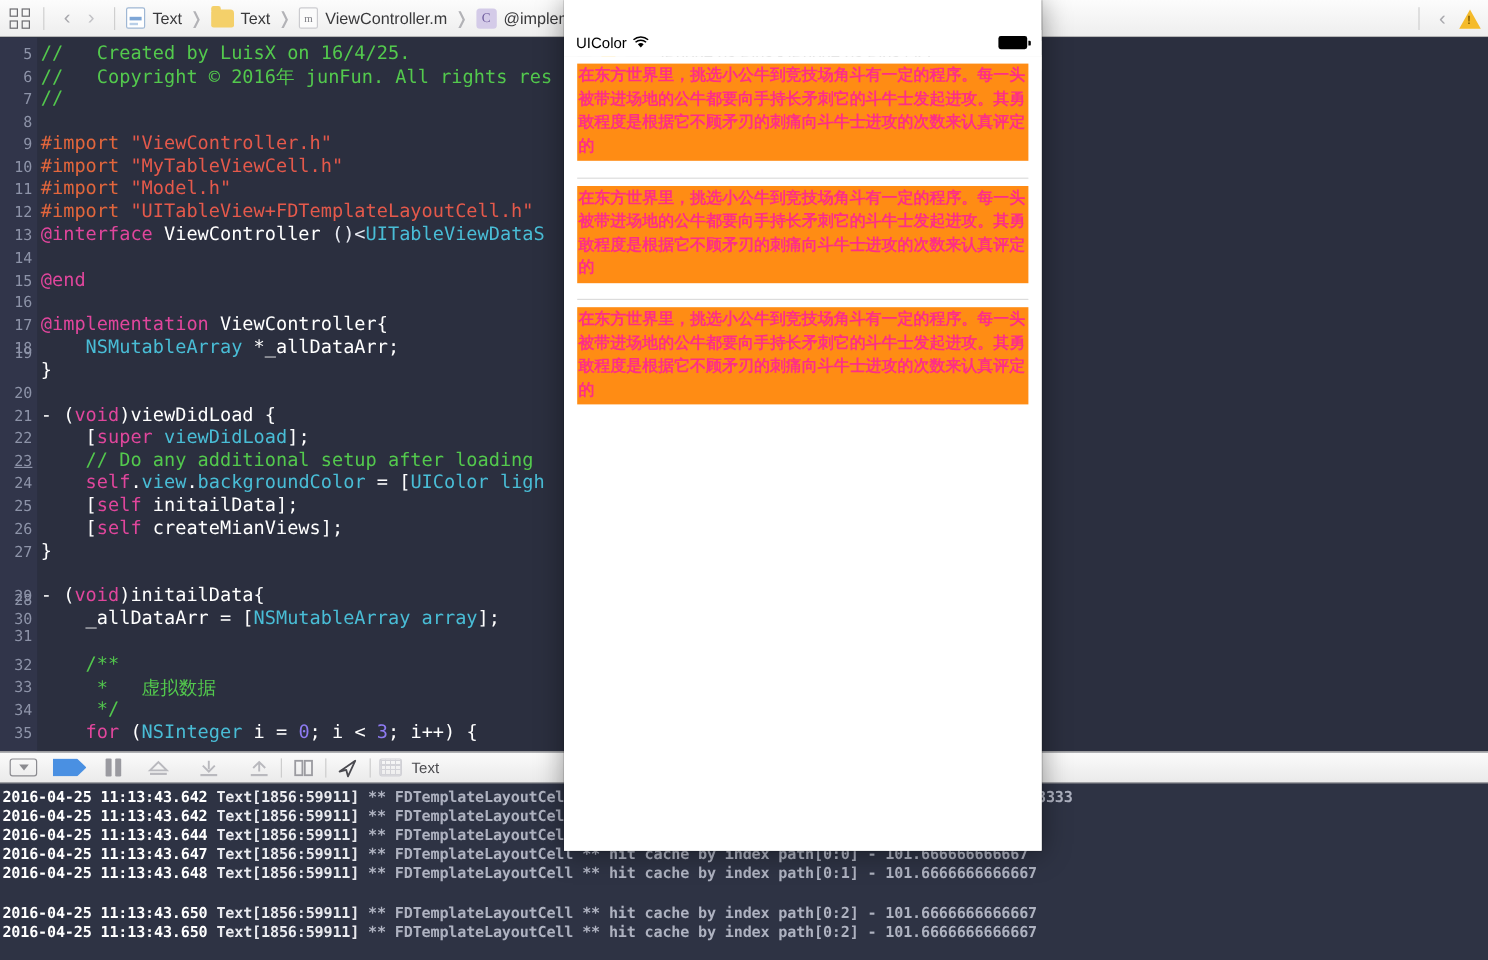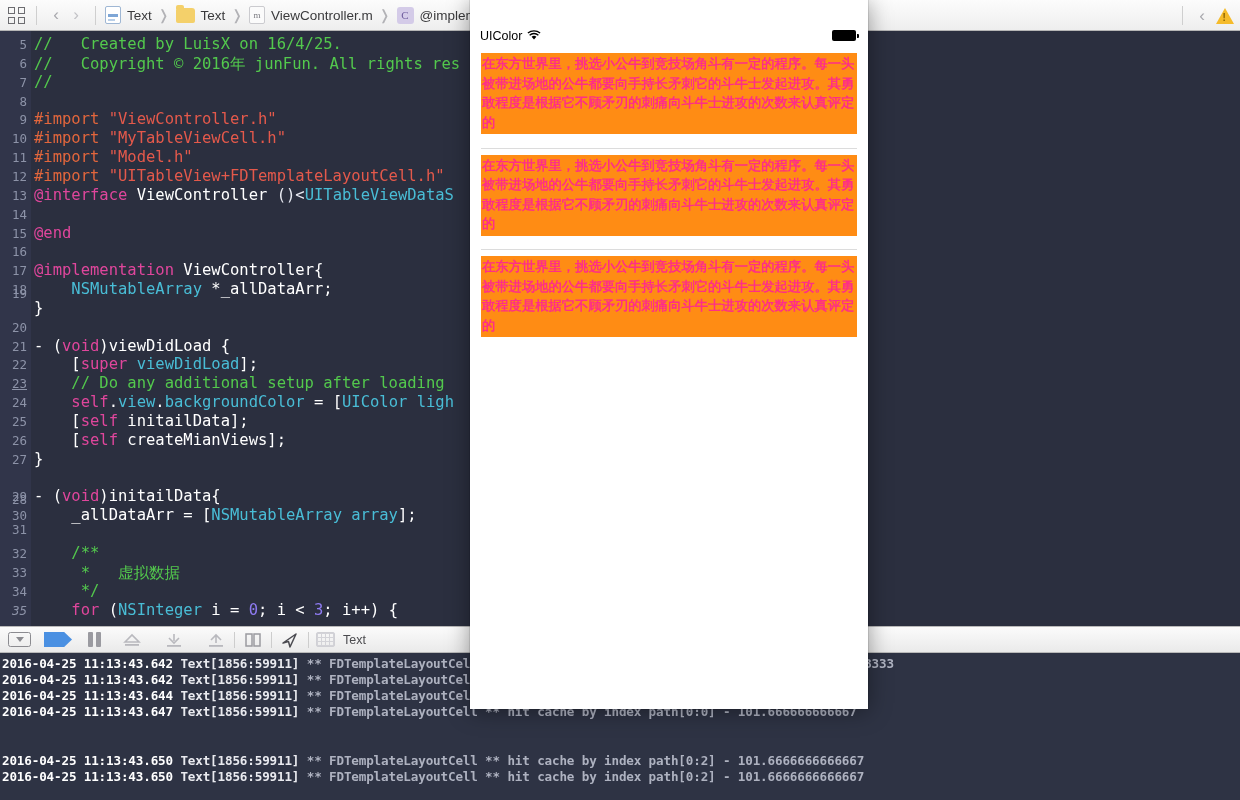--- a/index.html
+++ b/index.html
@@ -273,21 +273,21 @@
         <div class="gutter-line" style="top: 383px;">25</div>
         <div class="gutter-line" style="top: 401.85px;">26</div>
         <div class="gutter-line" style="top: 420.7px;">27</div>
         <div class="gutter-line" style="top: 461px; text-align: right;">28</div>
         <div class="gutter-line" style="top: 458.4px;">29</div>
         <div class="gutter-line" style="top: 477.25px;">30</div>
         <div class="gutter-line" style="top: 491px;">31</div>
         <div class="gutter-line" style="top: 514.95px;">32</div>
         <div class="gutter-line" style="top: 533.8px;">33</div>
         <div class="gutter-line" style="top: 552.65px;">34</div>
-        <div class="gutter-line" style="top: 571.5px; font-style: italic;">35</div>
+        <div class="gutter-line" style="top: 571.5px;">35</div>
       </div>
     <div class="code" id="code"><div class="cline" style="top: 4px;"><span class="c-cm">//   Created by LuisX on 16/4/25.</span></div><div class="cline" style="top: 22.85px;"><span class="c-cm">//   Copyright © 2016年 junFun. All rights res</span></div><div class="cline" style="top: 41.7px;"><span class="c-cm">//</span></div><div class="cline" style="top: 60.55px;"></div><div class="cline" style="top: 79.4px;"><span class="c-pre">#import </span><span class="c-str">"ViewController.h"</span></div><div class="cline" style="top: 98.25px;"><span class="c-pre">#import </span><span class="c-str">"MyTableViewCell.h"</span></div><div class="cline" style="top: 117.1px;"><span class="c-pre">#import </span><span class="c-str">"Model.h"</span></div><div class="cline" style="top: 135.95px;"><span class="c-pre">#import </span><span class="c-str">"UITableView+FDTemplateLayoutCell.h"</span></div><div class="cline" style="top: 154.8px;"><span class="c-kw">@interface </span><span class="c-fn">ViewController </span><span class="c-pln">()&lt;</span><span class="c-typ">UITableViewDataS</span></div><div class="cline" style="top: 173.65px;"></div><div class="cline" style="top: 192.5px;"><span class="c-kw">@end</span></div><div class="cline" style="top: 211.35px;"></div><div class="cline" style="top: 230.2px;"><span class="c-kw">@implementation </span><span class="c-fn">ViewController{</span></div><div class="cline" style="top: 249.05px;"><span class="c-pln">    </span><span class="c-typ">NSMutableArray </span><span class="c-fn">*_allDataArr;</span></div><div class="cline" style="top: 267.9px;"><span class="c-fn">}</span></div><div class="cline" style="top: 286.75px;"></div><div class="cline" style="top: 305.6px;"><span class="c-fn">- (</span><span class="c-kw">void</span><span class="c-fn">)viewDidLoad {</span></div><div class="cline" style="top: 324.45px;"><span class="c-fn">    [</span><span class="c-kw">super </span><span class="c-typ">viewDidLoad</span><span class="c-fn">];</span></div><div class="cline" style="top: 343.3px;"><span class="c-cm">    // Do any additional setup after loading</span></div><div class="cline" style="top: 362.15px;"><span class="c-pln">    </span><span class="c-kw">self</span><span class="c-fn">.</span><span class="c-typ">view</span><span class="c-fn">.</span><span class="c-typ">backgroundColor</span><span class="c-fn"> = [</span><span class="c-typ">UIColor ligh</span></div><div class="cline" style="top: 381px;"><span class="c-fn">    [</span><span class="c-kw">self</span><span class="c-fn"> initailData];</span></div><div class="cline" style="top: 399.85px;"><span class="c-fn">    [</span><span class="c-kw">self</span><span class="c-fn"> createMianViews];</span></div><div class="cline" style="top: 418.7px;"><span class="c-fn">}</span></div><div class="cline" style="top: 437.55px;"></div><div class="cline" style="top: 456.4px;"><span class="c-fn">- (</span><span class="c-kw">void</span><span class="c-fn">)initailData{</span></div><div class="cline" style="top: 475.25px;"><span class="c-fn">    _allDataArr = [</span><span class="c-typ">NSMutableArray array</span><span class="c-fn">];</span></div><div class="cline" style="top: 494.1px;"></div><div class="cline" style="top: 512.95px;"><span class="c-cm">    /**</span></div><div class="cline" style="top: 531.8px;"><span class="c-cm">     *   虚拟数据</span></div><div class="cline" style="top: 550.65px;"><span class="c-cm">     */</span></div><div class="cline" style="top: 569.5px;"><span class="c-pln">    </span><span class="c-kw">for</span><span class="c-fn"> (</span><span class="c-typ">NSInteger</span><span class="c-fn"> i = </span><span class="c-num">0</span><span class="c-fn">; i &lt; </span><span class="c-num">3</span><span class="c-fn">; i++) {</span></div></div>
   </div>
 
   <div class="dbgbar">
     <div class="hidebar"></div>
     <div class="bp-flag"></div>
     <div class="pause">
         <i></i>
         <i></i>
@@ -326,20 +326,21 @@
     <div class="tb-sep"></div>
     <div class="grid-sm" style="margin-left:0"></div>
     <div class="tb-txt">Text</div>
   </div>
 
   <div class="console" id="console">
       <div class="logline" style="top: 3px;"><span class="lg-ts">2016-04-25 11:13:43.642 </span><span class="lg-bd">Text[1856:59911] </span><span class="lg-dm">** FDTemplateLayoutCell ** layout cell's height (AutoLayout) - 101.333333333333</span></div>
       <div class="logline" style="top: 19.1px;"><span class="lg-ts">2016-04-25 11:13:43.642 </span><span class="lg-bd">Text[1856:59911] </span><span class="lg-dm">** FDTemplateLayoutCell ** hit cache by index path[0:0] - 101.666666667</span></div>
       <div class="logline" style="top: 35.2px;"><span class="lg-ts">2016-04-25 11:13:43.644 </span><span class="lg-bd">Text[1856:59911] </span><span class="lg-dm">** FDTemplateLayoutCell ** hit cache by index path[0:0] - 101.666666666667</span></div>
       <div class="logline" style="top: 51.3px;"><span class="lg-ts">2016-04-25 11:13:43.647 </span><span class="lg-bd">Text[1856:59911] </span><span class="lg-dm">** FDTemplateLayoutCell ** hit cache by index path[0:0] - 101.666666666667</span></div>
+      <div class="logline" style="top: 67.4px;"><span class="lg-ts">2016-04-25 11:13:43.648 </span><span class="lg-bd">Text[1856:59911] </span><span class="lg-dm">** FDTemplateLayoutCell ** hit cache by index path[0:1] - 101.6666666666667</span></div>
       <div class="logline" style="top: 99.6px;"><span class="lg-ts">2016-04-25 11:13:43.650 </span><span class="lg-bd">Text[1856:59911] </span><span class="lg-dm">** FDTemplateLayoutCell ** hit cache by index path[0:2] - 101.6666666666667</span></div>
       <div class="logline" style="top: 115.7px;"><span class="lg-ts">2016-04-25 11:13:43.650 </span><span class="lg-bd">Text[1856:59911] </span><span class="lg-dm">** FDTemplateLayoutCell ** hit cache by index path[0:2] - 101.6666666666667</span></div>
     </div>
 
   <div class="sim">
     <div class="sim-title">
       <div class="lights">
         <span class="lt red"></span>
         <span class="lt yellow"></span>
         <span class="lt green"></span>

